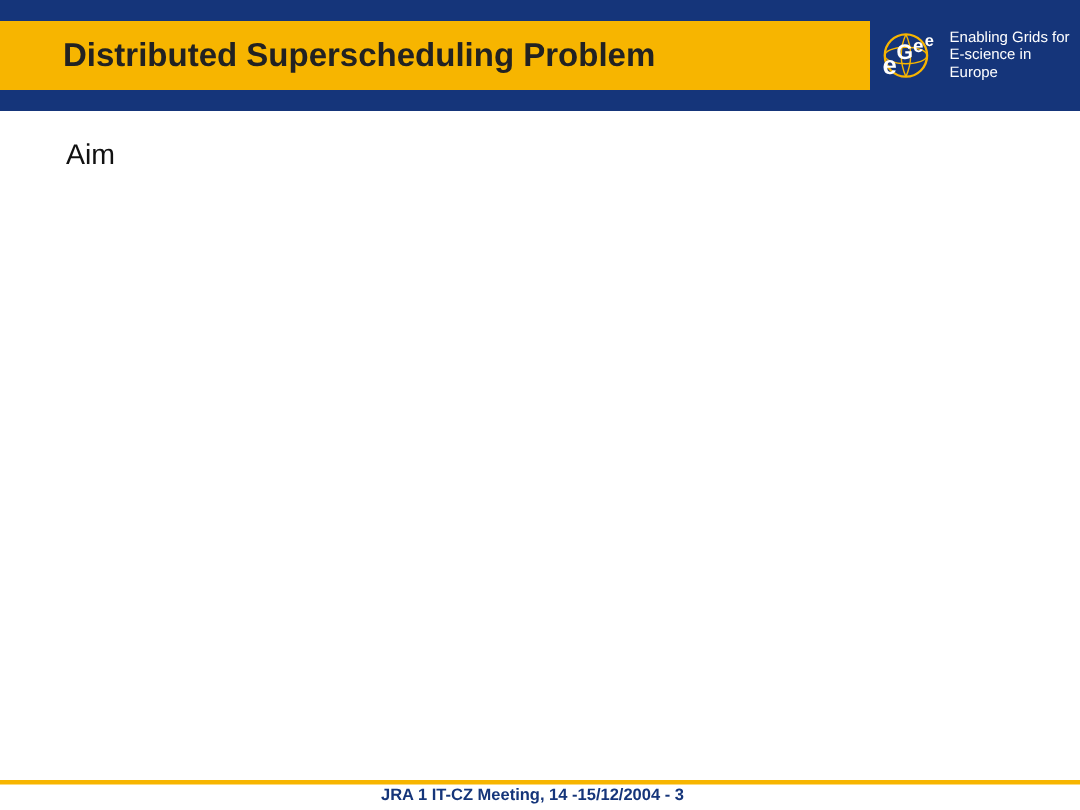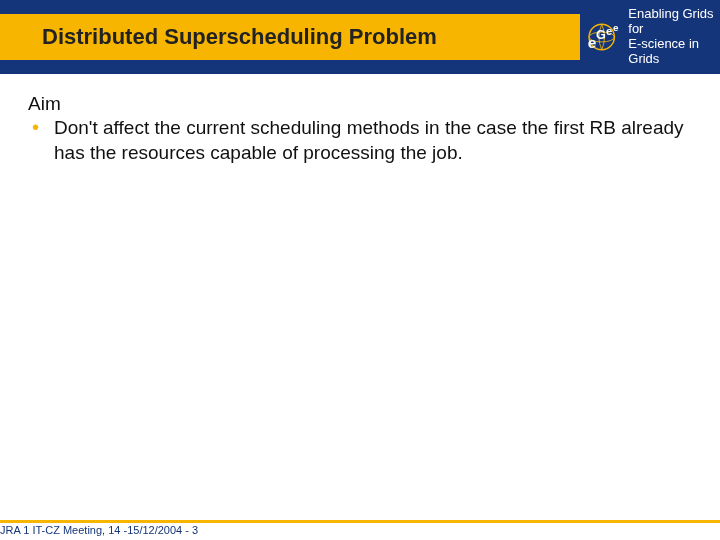--- a/index.html
+++ b/index.html
@@ -38,26 +38,26 @@
       width: 140px;
       display: flex;
       align-items: center;
       justify-content: center;
       padding: 4px 6px 4px 2px;
     }
     .logo-inner { display: flex; align-items: center; gap: 4px; }
     .logo-svg { width: 52px; height: 52px; }
     .logo-text {
       color: #ffffff;
-      font-size: 13px;
+      font-size: 10px;
       line-height: 1.15;
       font-family: Arial, sans-serif;
     }
     .content {
-      padding: 18px 28px 0 28px;
+      padding: 18px 28px 0 44px;
       font-size: 19px;
       color: #111;
       line-height: 1.28;
     }
     .aim-heading { font-weight: 400; margin-bottom: 0px; }
     ul.bullets { list-style: none; padding-left: 0; }
     ul.bullets li {
       position: relative;
       padding-left: 26px;
       margin-bottom: 2px;
@@ -77,23 +77,23 @@
       left: 0;
       width: 100%;
       height: 20px;
     }
     .footer-line {
       height: 3px;
       background: #f7b500;
       width: 100%;
     }
     .footer-text {
-      text-align: left;
+      text-align: center;
       font-size: 11px;
-      font-weight: normal;
+      font-weight: bold;
       color: #15357a;
       padding: 1px 10px 0 0;
     }
   </style>
 </head>
 <body>
 
 <div class="topbar">
   <div class="title-band">
     <h1>Distributed Superscheduling Problem</h1>
@@ -105,29 +105,28 @@
         <ellipse cx="28" cy="30" rx="18" ry="7" fill="none" stroke="#f7b500" stroke-width="1.2"></ellipse>
         <path d="M28 12 Q20 30 28 48" fill="none" stroke="#f7b500" stroke-width="1.2"></path>
         <path d="M28 12 Q36 30 28 48" fill="none" stroke="#f7b500" stroke-width="1.2"></path>
         <text x="8" y="46" font-family="Arial" font-size="22" font-weight="bold" fill="#ffffff">e</text>
         <text x="20" y="33" font-family="Arial" font-size="18" font-weight="bold" fill="#ffffff">G</text>
         <text x="34" y="27" font-family="Arial" font-size="16" font-weight="bold" fill="#ffffff">e</text>
         <text x="44" y="22" font-family="Arial" font-size="14" font-weight="bold" fill="#ffffff">e</text>
       </svg>
       <div class="logo-text">
         <div>Enabling Grids for</div>
-        <div>E-science in Grids</div>
+        <div>E-science in Europe</div>
       </div>
     </div>
   </div>
 </div>
 
 <div class="content">
   <div class="aim-heading">Aim</div>
   <ul class="bullets">
-    <li><span>Don't affect the current scheduling methods in the case the first RB already has the resources capable of processing the job.</span></li>
   </ul>
 </div>
 
 <div class="footer">
   <div class="footer-line"></div>
   <div class="footer-text">JRA 1 IT-CZ Meeting, 14 -15/12/2004  - 3</div>
 </div>
 
 </body></html>

